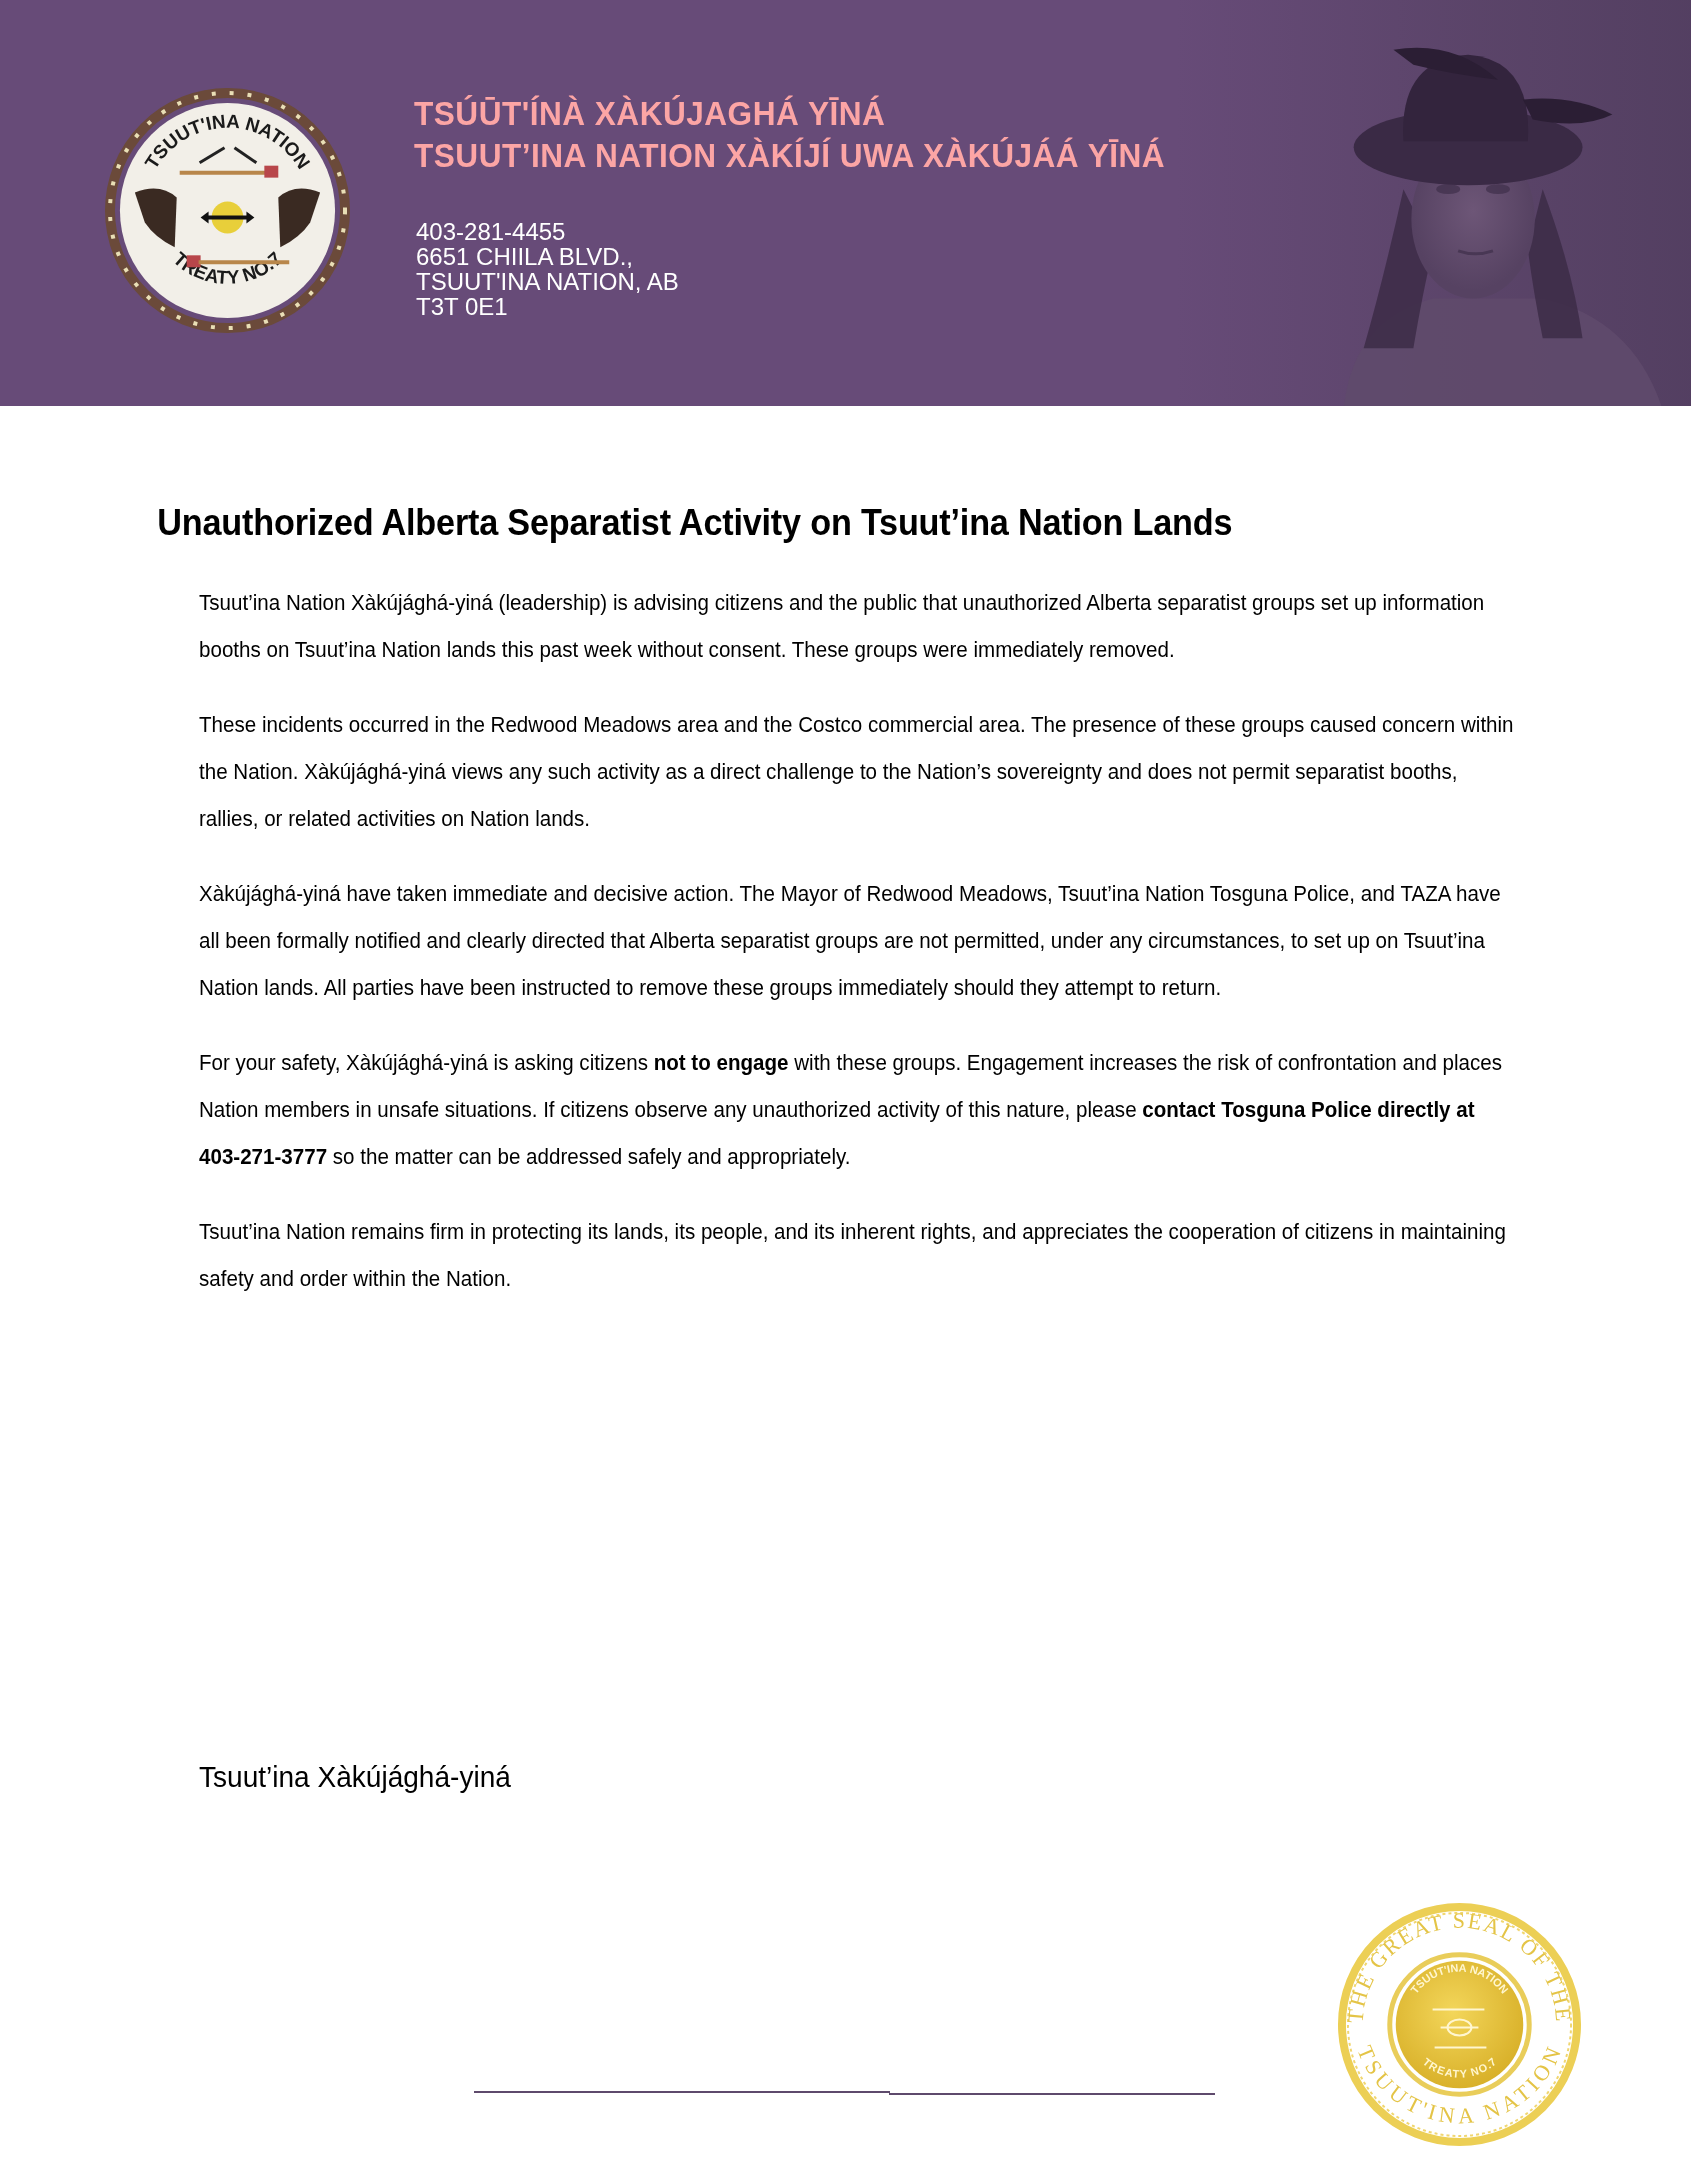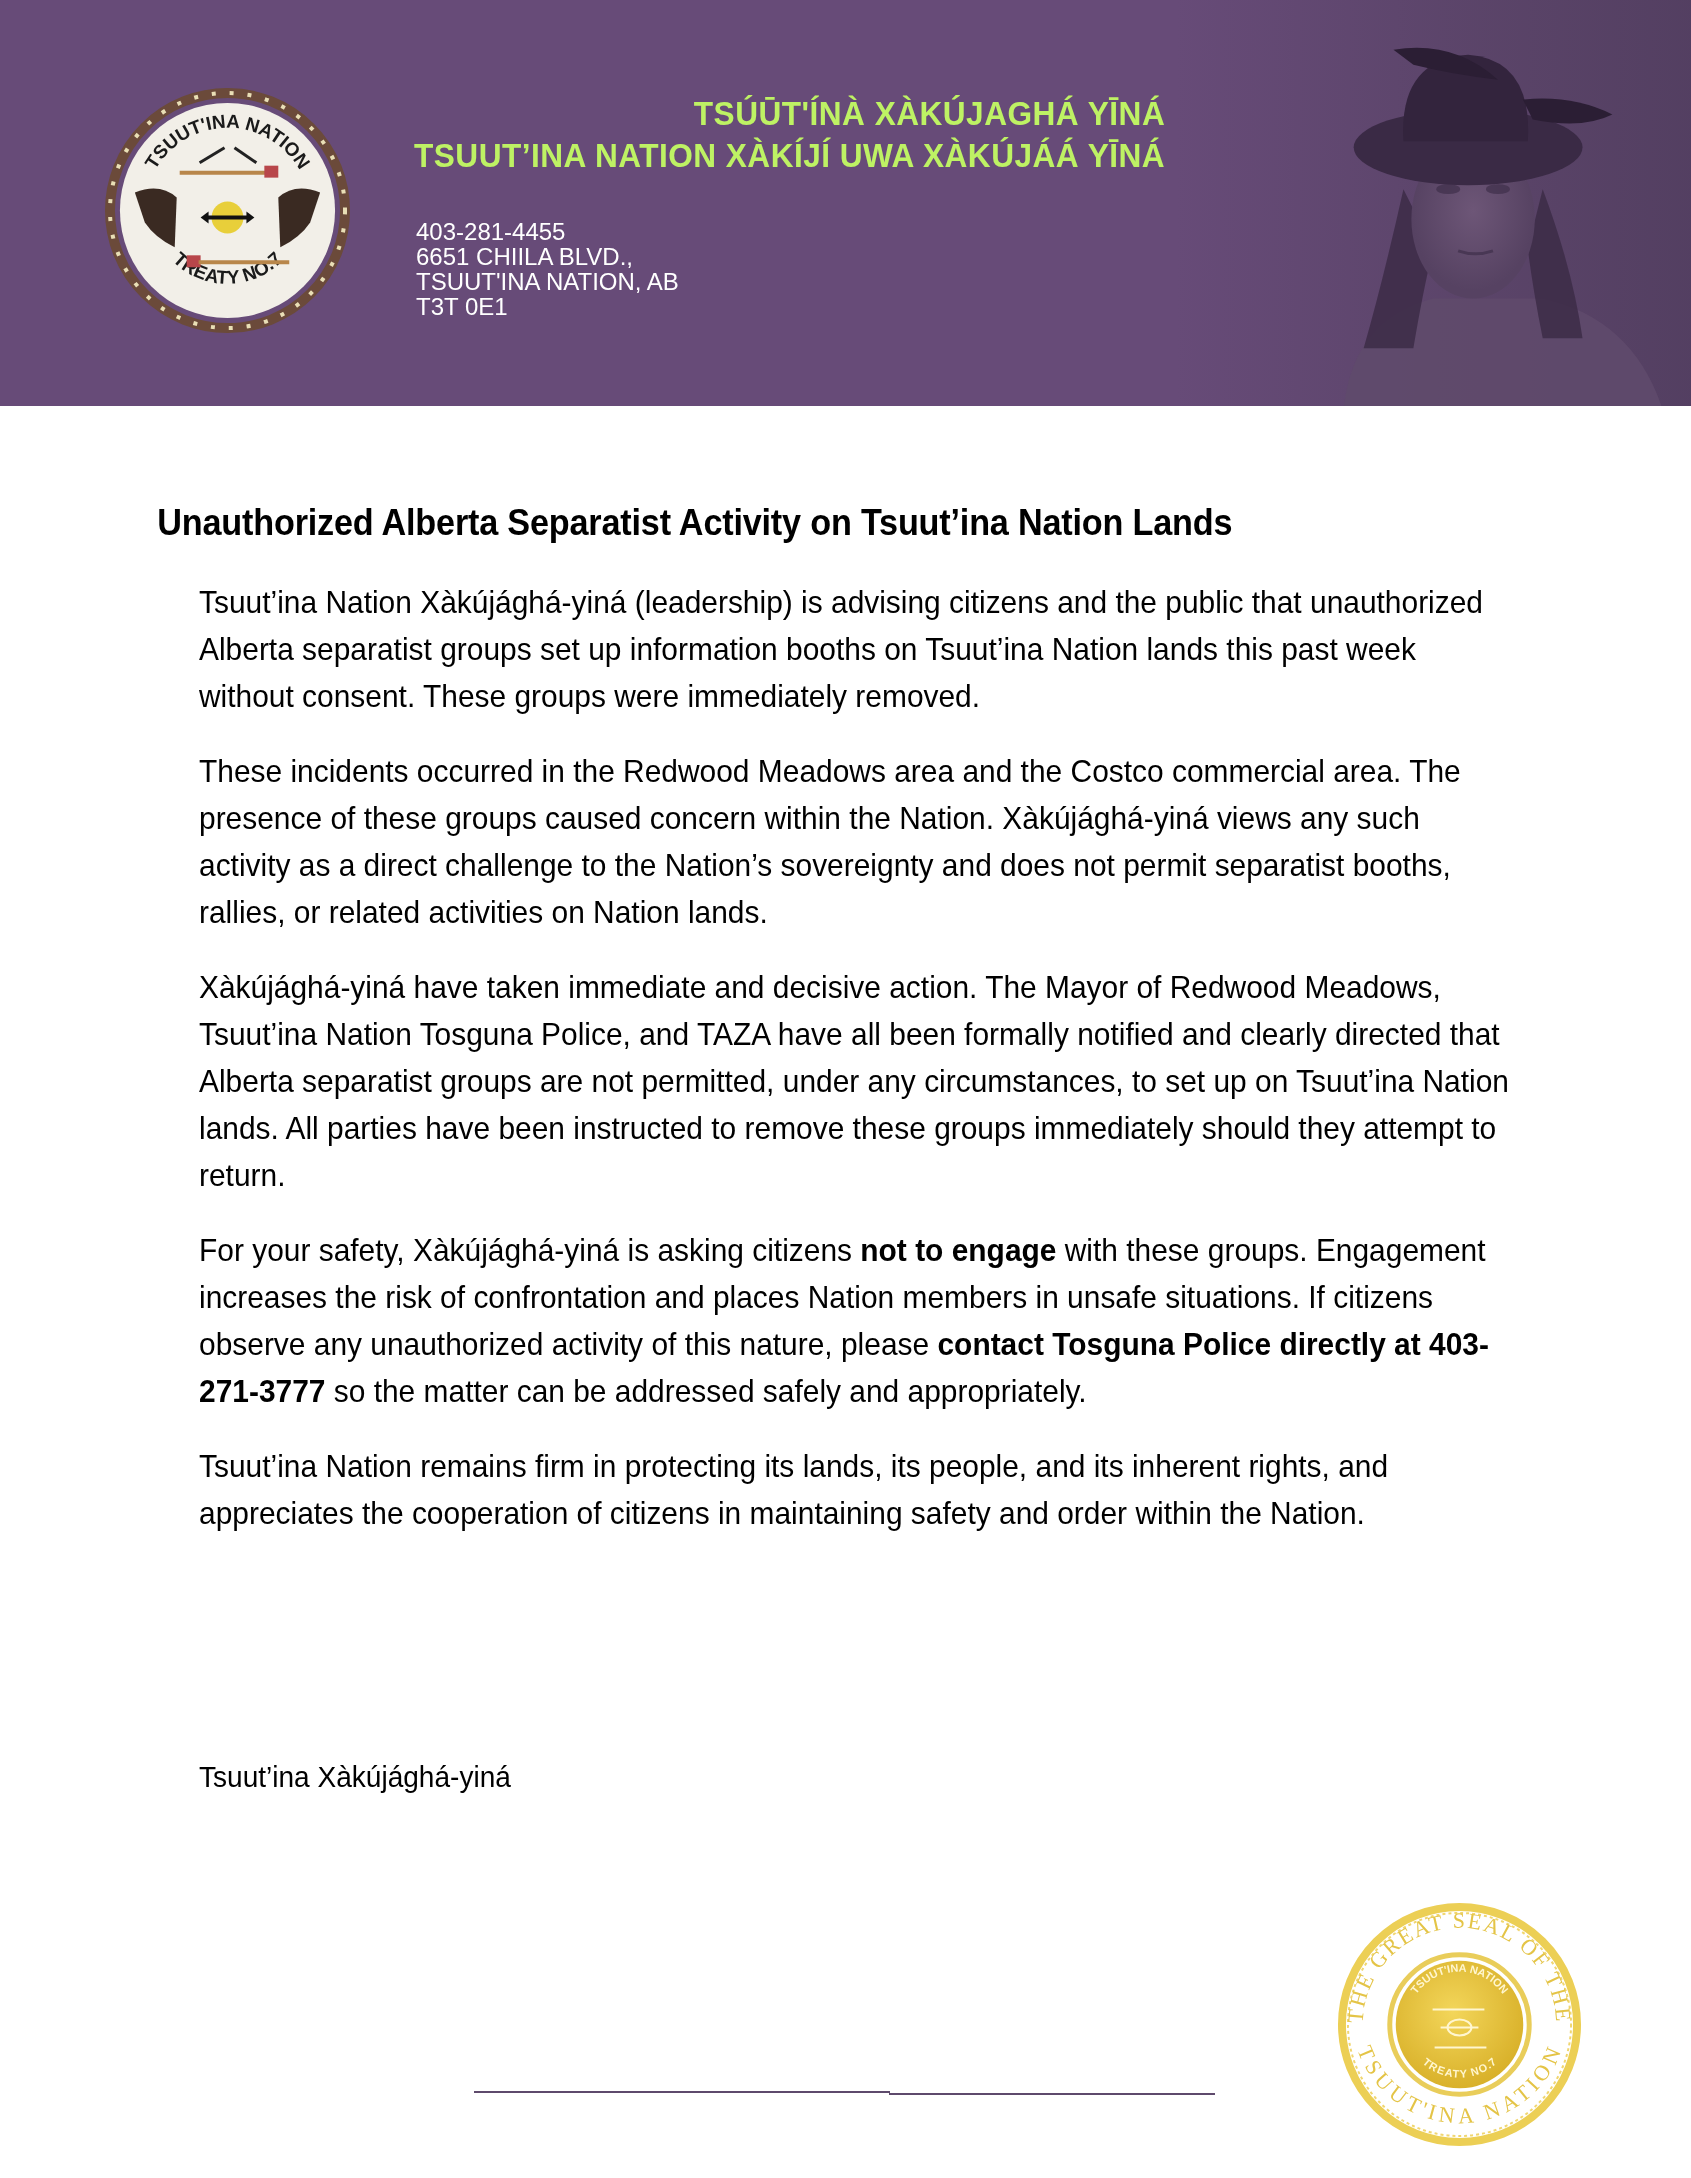--- a/index.html
+++ b/index.html
@@ -10,30 +10,30 @@
   .banner { position:absolute; left:0; top:0; width:1692px; height:406px; background:#674b78; overflow:hidden; }
   .banner-fade { position:absolute; right:0; top:0; width:517px; height:406px;
     background:linear-gradient(90deg, rgba(103,75,120,0) 0%, rgba(80,62,92,0.55) 60%, rgba(75,58,88,0.7) 100%); }
 
   
   .portrait { position:absolute; left:1284px; top:20px; width:408px; height:388px; }
 
   
   .seal { position:absolute; left:105px; top:88px; width:245px; height:245px; }
 
-  .title-block { position:absolute; left:414px; top:92px; color:#bef264;text-align:right; }
+  .title-block { position:absolute; left:414px; top:92px; color:#fca5a5; }
   .title-line { font-family:"Liberation Sans", sans-serif; font-weight:bold; font-size:34px; letter-spacing:0.5px;
                 line-height:42px; transform:scaleX(0.93); transform-origin:left center; white-space:nowrap; }
   .contact { position:absolute; left:416px; top:219px; color:#fff; font-size:24px; line-height:25px; }
 
   
   .heading { position:absolute; left:0; width:1382px; top:502px; text-align:center;
              font-weight:bold; font-size:36px; letter-spacing:-0.2px; }
   .heading span { display:inline-block; transform:translateX(4px) scaleX(0.95); }
-  .body-text { position:absolute; left:199px; width:1313px; top:579px; font-size:32px; line-height:47px; }
+  .body-text { position:absolute; left:199px; width:1313px; top:579px; font-size:22px; line-height:47px; }
   .body-text p { margin:0 0 28px 0; transform:scaleX(0.935); transform-origin:left center; width:1408px; }
   .signature { position:absolute; left:199px; top:1753px; font-size:30px; line-height:47px;
                transform:scaleX(0.935); transform-origin:left center; white-space:nowrap; }
   b { font-weight:bold; }
 
   
   .footer-line1 { position:absolute; left:474px; top:2091px; width:416px; height:2px; background:#5e4a6c; }
   .footer-line2 { position:absolute; left:889px; top:2093px; width:326px; height:2px; background:#5e4a6c; }
   .gold-seal { position:absolute; left:1335px; top:1900px; width:249px; height:249px; }
 </style>

